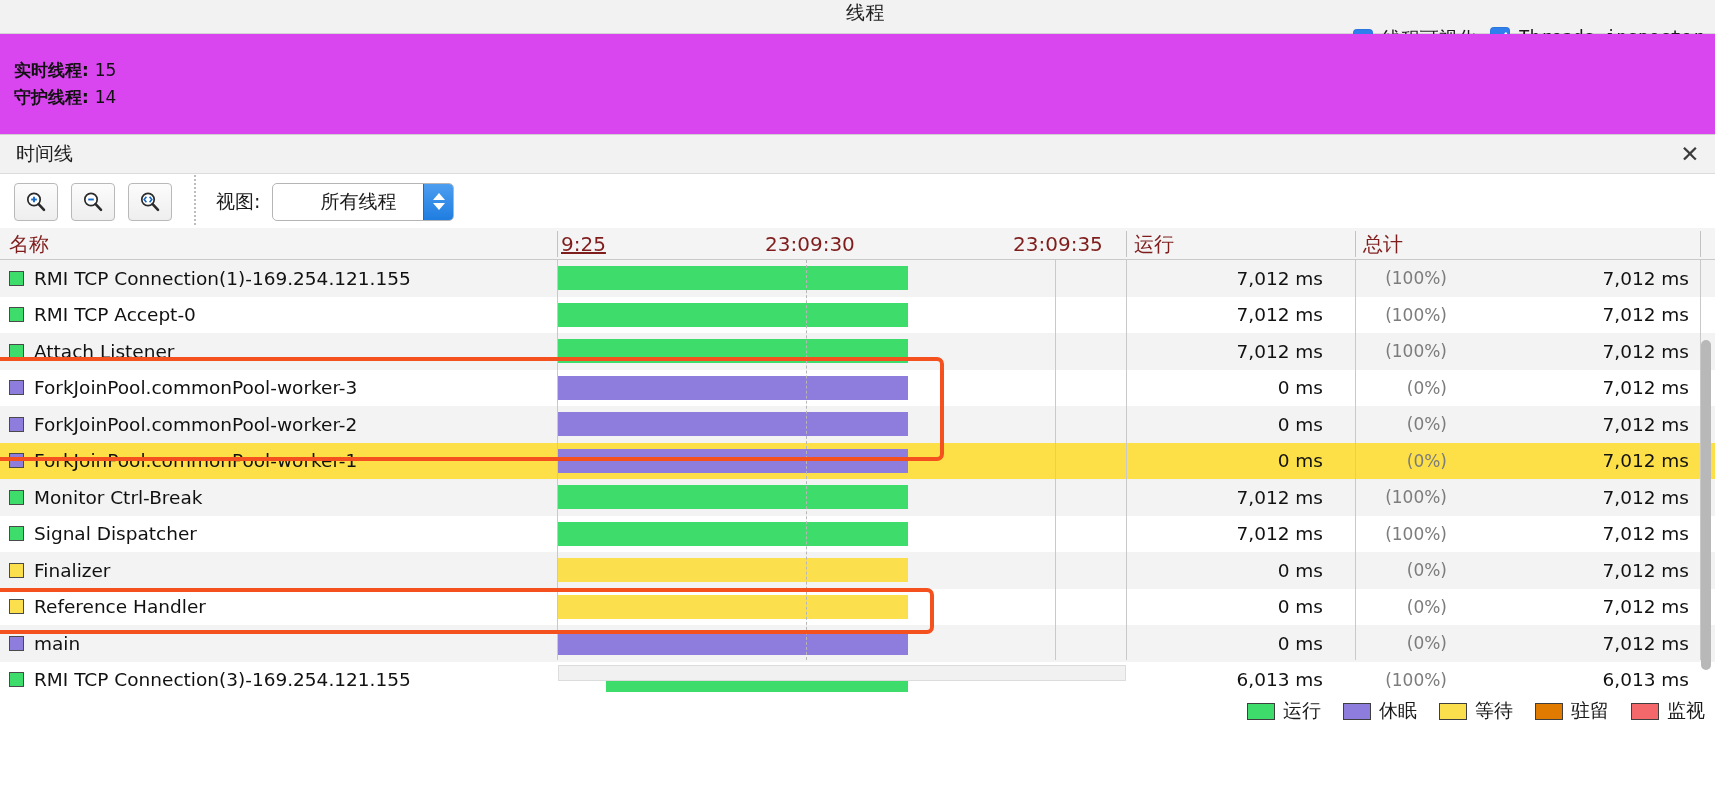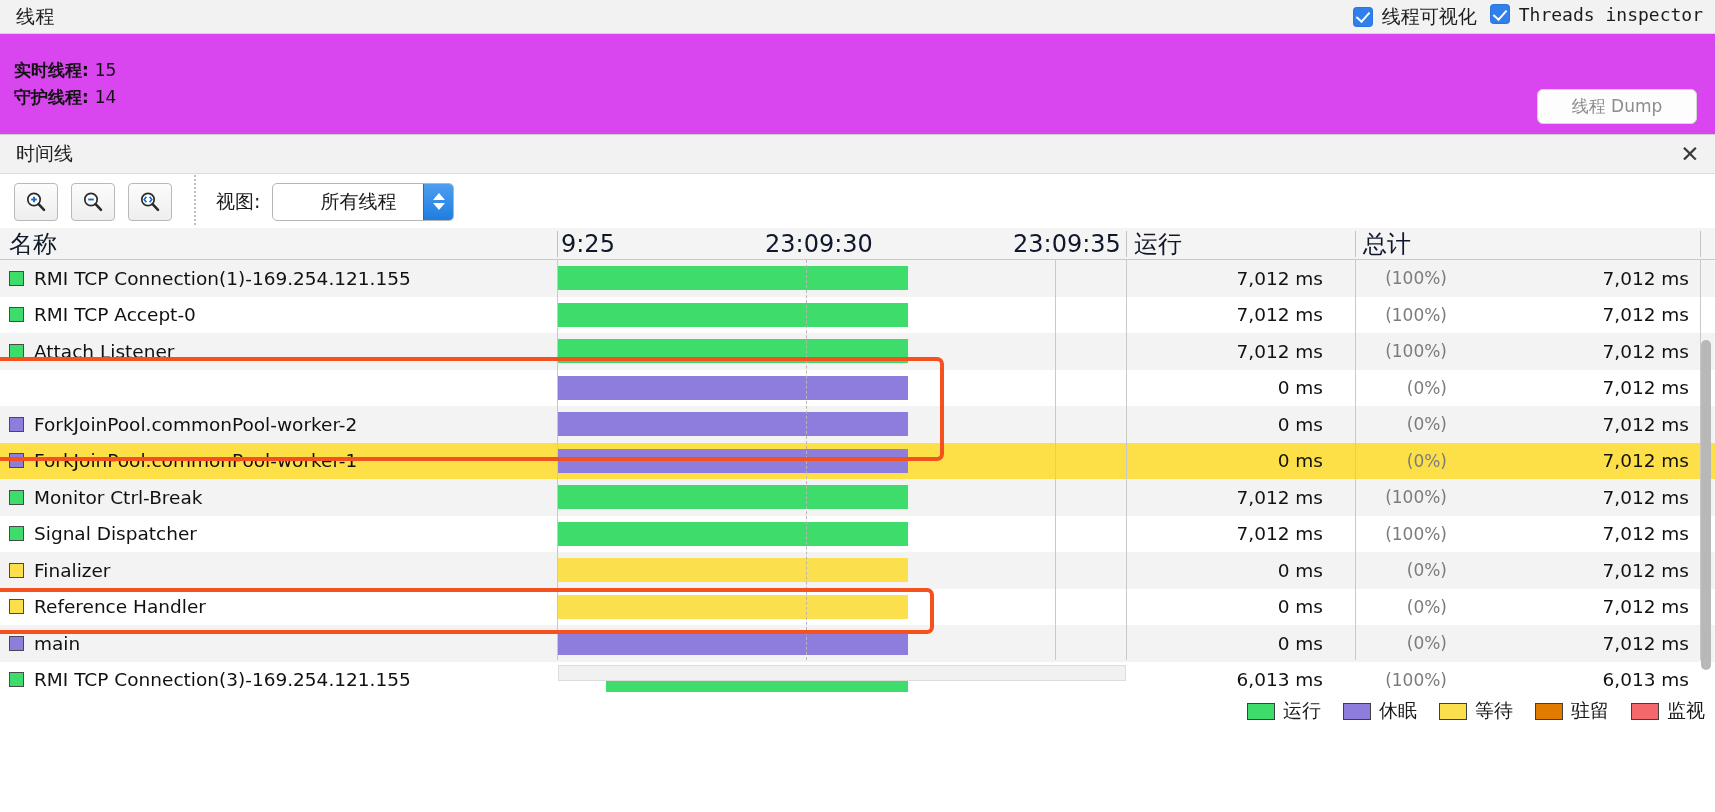--- a/index.html
+++ b/index.html
@@ -10,21 +10,21 @@
     font-family: "DejaVu Sans", "Liberation Sans", sans-serif;
     overflow: hidden;
   }
   #root { position: relative; width: 1715px; height: 812px; background:#fff; }
 
   
   .topbar {
     position: absolute; left: 0; top: 0; width: 1715px; height: 34px;
     background: #f2f2f2;
     border-bottom: 1px solid #d4d4d4;
-    display: flex; align-items: center;
+    display: flex; align-items: center; flex-direction: column;
   }
   .topbar-title {
     margin-left: 16px; font-size: 19px; color: #222; letter-spacing: .5px;
   }
   .topbar-right {
     margin-left: auto; display: flex; align-items: flex-start; gap: 13px;
     margin-right: 12px;
   }
   .chk-wrap { display: flex; align-items: center; gap: 9px; }
   .chk-box {
@@ -112,21 +112,21 @@
   .caret.up { border-bottom: 7px solid #fff; }
   .caret.down { border-top: 7px solid #fff; }
 
   
   .grid-head {
     position: absolute; left: 0; top: 228px; width: 1715px; height: 32px;
     background: #f4f4f4; border-bottom: 1px solid #c9c9c9;
   }
   .gh {
     position: absolute; top: 0; height: 32px; display: flex; align-items: center;
-    font-size: 24px; color: #0f172a;
+    font-size: 20px; color: #7f1d1d;
   }
   .gh-div { position: absolute; top: 3px; height: 26px; width: 1px; background: #c2c2c2; }
 
   .rows {
     position: absolute; left: 0; top: 260px; width: 1404px; height: 400px;
   }
   .row {
     position: relative; height: 36.5px; width: 1715px;
   }
   .row.odd  { background: #f3f3f3; }
@@ -220,21 +220,20 @@
 
   <div class="counts">
     <div class="count-line l1">
       <span>实时线程:</span>
       <span class="num"> 15</span>
     </div>
     <div class="count-line l2">
       <span>守护线程:</span>
       <span class="num"> 14</span>
     </div>
-    <div class="dump-btn">线程 Dump</div>
   </div>
 
   <div class="tl-header">
     <div class="tl-title">时间线</div>
     <div class="tl-close">✕</div>
   </div>
 
   <div class="toolbar">
     <div class="zbtn">
       <svg width="24" height="24" viewBox="0 0 24 24" aria-hidden="true">
@@ -266,21 +265,21 @@
       <div class="stepper">
         <span class="caret up"></span>
         <span class="caret down"></span>
       </div>
     </div>
   </div>
 
   <div class="grid-head">
     <div class="gh" style="left:9px;">名称</div>
     <div class="gh-div" style="left:557px;"></div>
-    <div class="gh" style="left:561px;">9:25</div>
+    <div class="gh" style="left:561px;text-decoration:underline;">9:25</div>
     <div class="gh" style="left:765px;">23:09:30</div>
     <div class="gh" style="left:1013px;">23:09:35</div>
     <div class="gh-div" style="left:1126px;"></div>
     <div class="gh" style="left:1134px;">运行</div>
     <div class="gh-div" style="left:1355px;"></div>
     <div class="gh" style="left:1363px;">总计</div>
     <div class="gh-div" style="left:1700px;"></div>
   </div>
 
   <div class="rows" id="rows">
@@ -308,20 +307,24 @@
         <div class="cell-name">
           <span class="swatch" style="background:#3ddc6b"></span>
           <span>Attach Listener</span>
         </div>
         <div class="bar" style="left:558px;width:350px;background:#3ddc6b"></div>
         <div class="cell-run">7,012 ms</div>
         <div class="cell-pct">(100%)</div>
         <div class="cell-total">7,012 ms</div>
       </div>
       <div class="row even">
+        <div class="cell-name">
+          <span class="swatch" style="background:#8e7ddd"></span>
+          <span>ForkJoinPool.commonPool-worker-3</span>
+        </div>
         <div class="bar" style="left:558px;width:350px;background:#8e7ddd"></div>
         <div class="cell-run">0 ms</div>
         <div class="cell-pct">(0%)</div>
         <div class="cell-total">7,012 ms</div>
       </div>
       <div class="row odd">
         <div class="cell-name">
           <span class="swatch" style="background:#8e7ddd"></span>
           <span>ForkJoinPool.commonPool-worker-2</span>
         </div>

